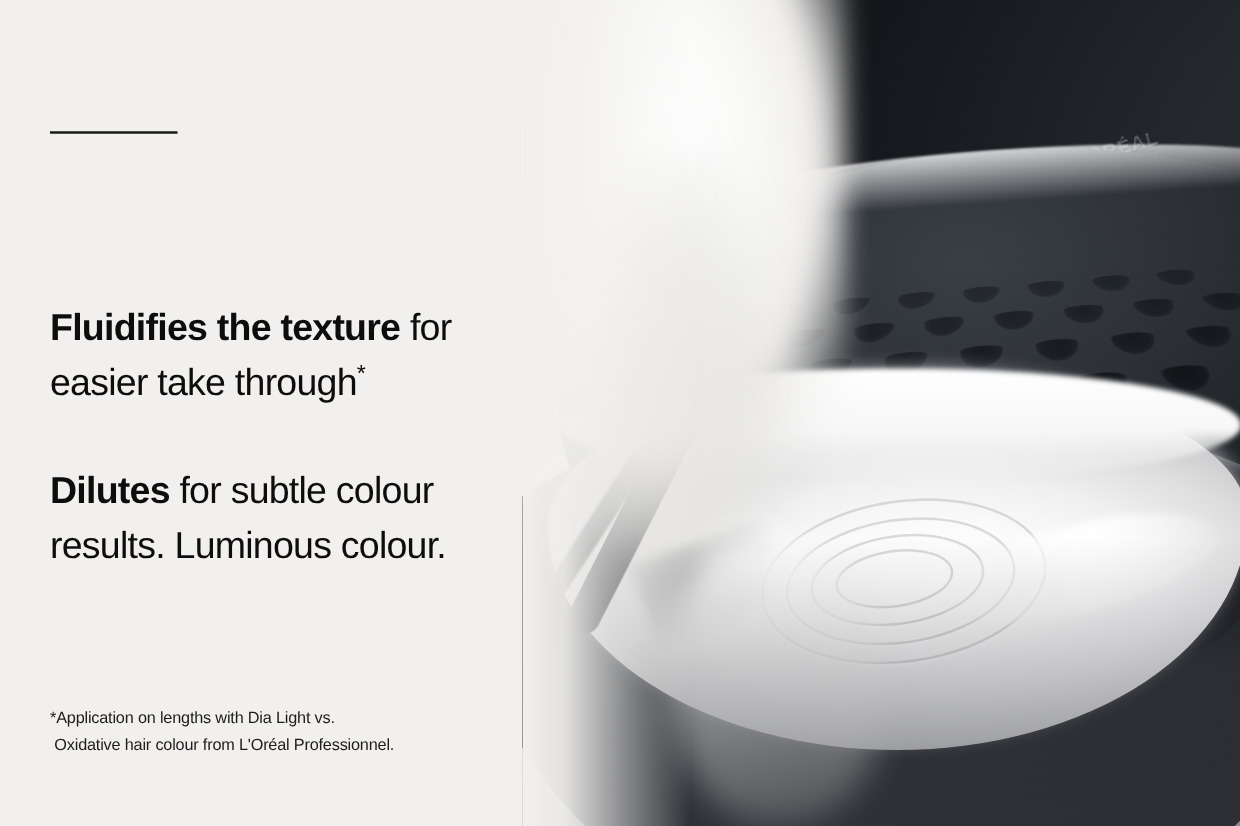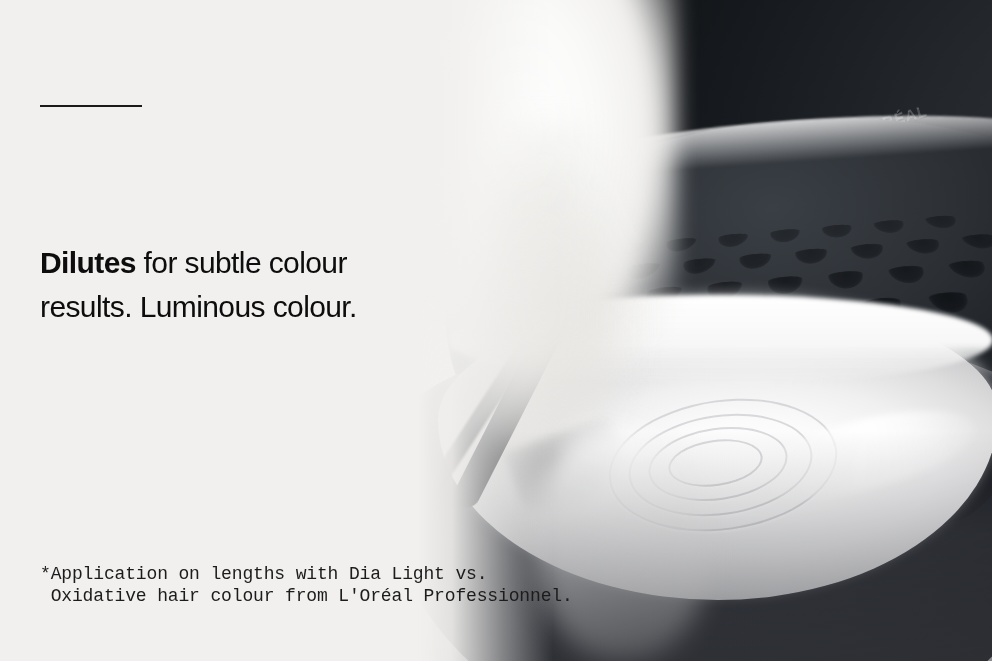--- a/index.html
+++ b/index.html
@@ -283,37 +283,36 @@
     left:40px; top:241px;
     width:395px;
   }
   .benefit {
     font-size:30px;
     line-height:44px;
     letter-spacing:-.6px;
     color:#0d0d0d;
     font-weight:400;
   }
-  .benefit + .benefit { margin-top:27px;font-family:Liberation Serif, serif; }
+  .benefit + .benefit { margin-top:42px; }
   .benefit b { font-weight:bold; }
   .benefit sup {
     font-size:.62em;
     vertical-align:super;
     line-height:0;
   }
 
   .footnote {
     position:absolute;
     left:40px; top:563px;
-    font-size:18px;
+    font-size:13px;
     line-height:22px;
     color:#1c1c1c;
     letter-spacing:-.15px;
     white-space:pre;
-    font-family:Liberation Mono, monospace;
   }
 </style>
 </head>
 <body>
 
 <div id="slide">
 
   <div id="photo">
 
     <div class="surface"></div>
@@ -382,20 +381,21 @@
 
     <div class="surface-shadow"></div>
     <div class="photo-feather"></div>
   </div>
 
   <div id="text-panel">
 
     <div class="title-rule"></div>
 
     <div class="benefits" id="benefits-list">
+        <div class="benefit"><b>Fluidifies the texture</b><span> for easier take through</span><sup>*</sup></div>
         <div class="benefit"><b>Dilutes</b><span> for subtle colour results. Luminous colour.</span></div>
       </div>
 
     <div class="footnote"><span>*Application on lengths with Dia Light vs.</span>
 <span> Oxidative hair colour from L'Oréal Professionnel.</span></div>
   </div>
 
 </div>
 
 </body></html>

